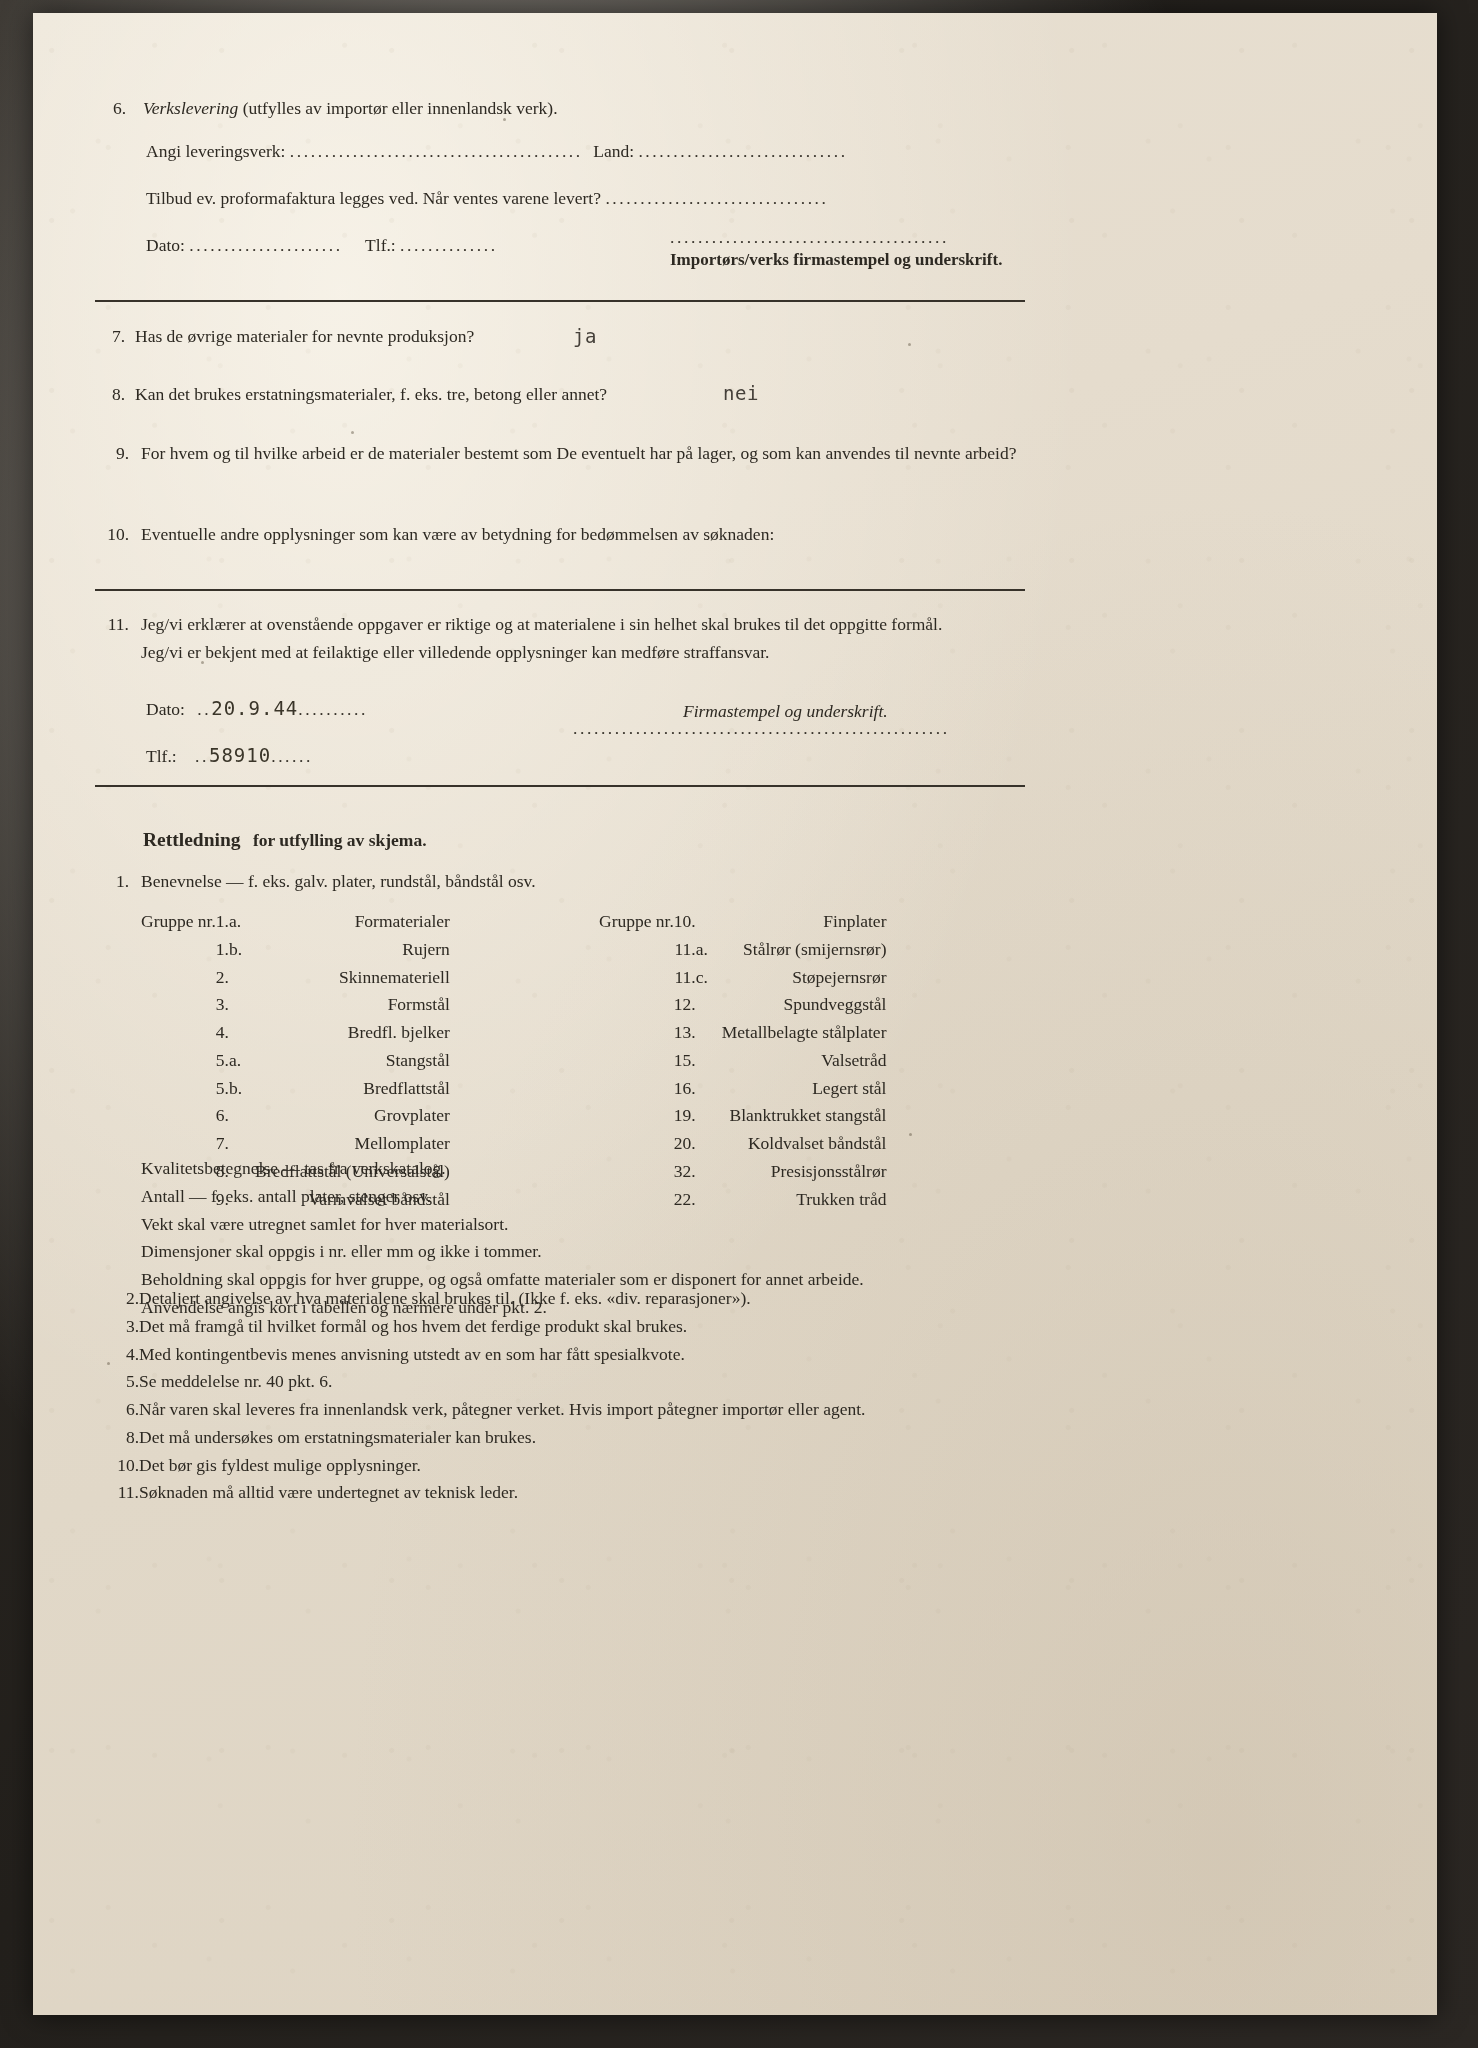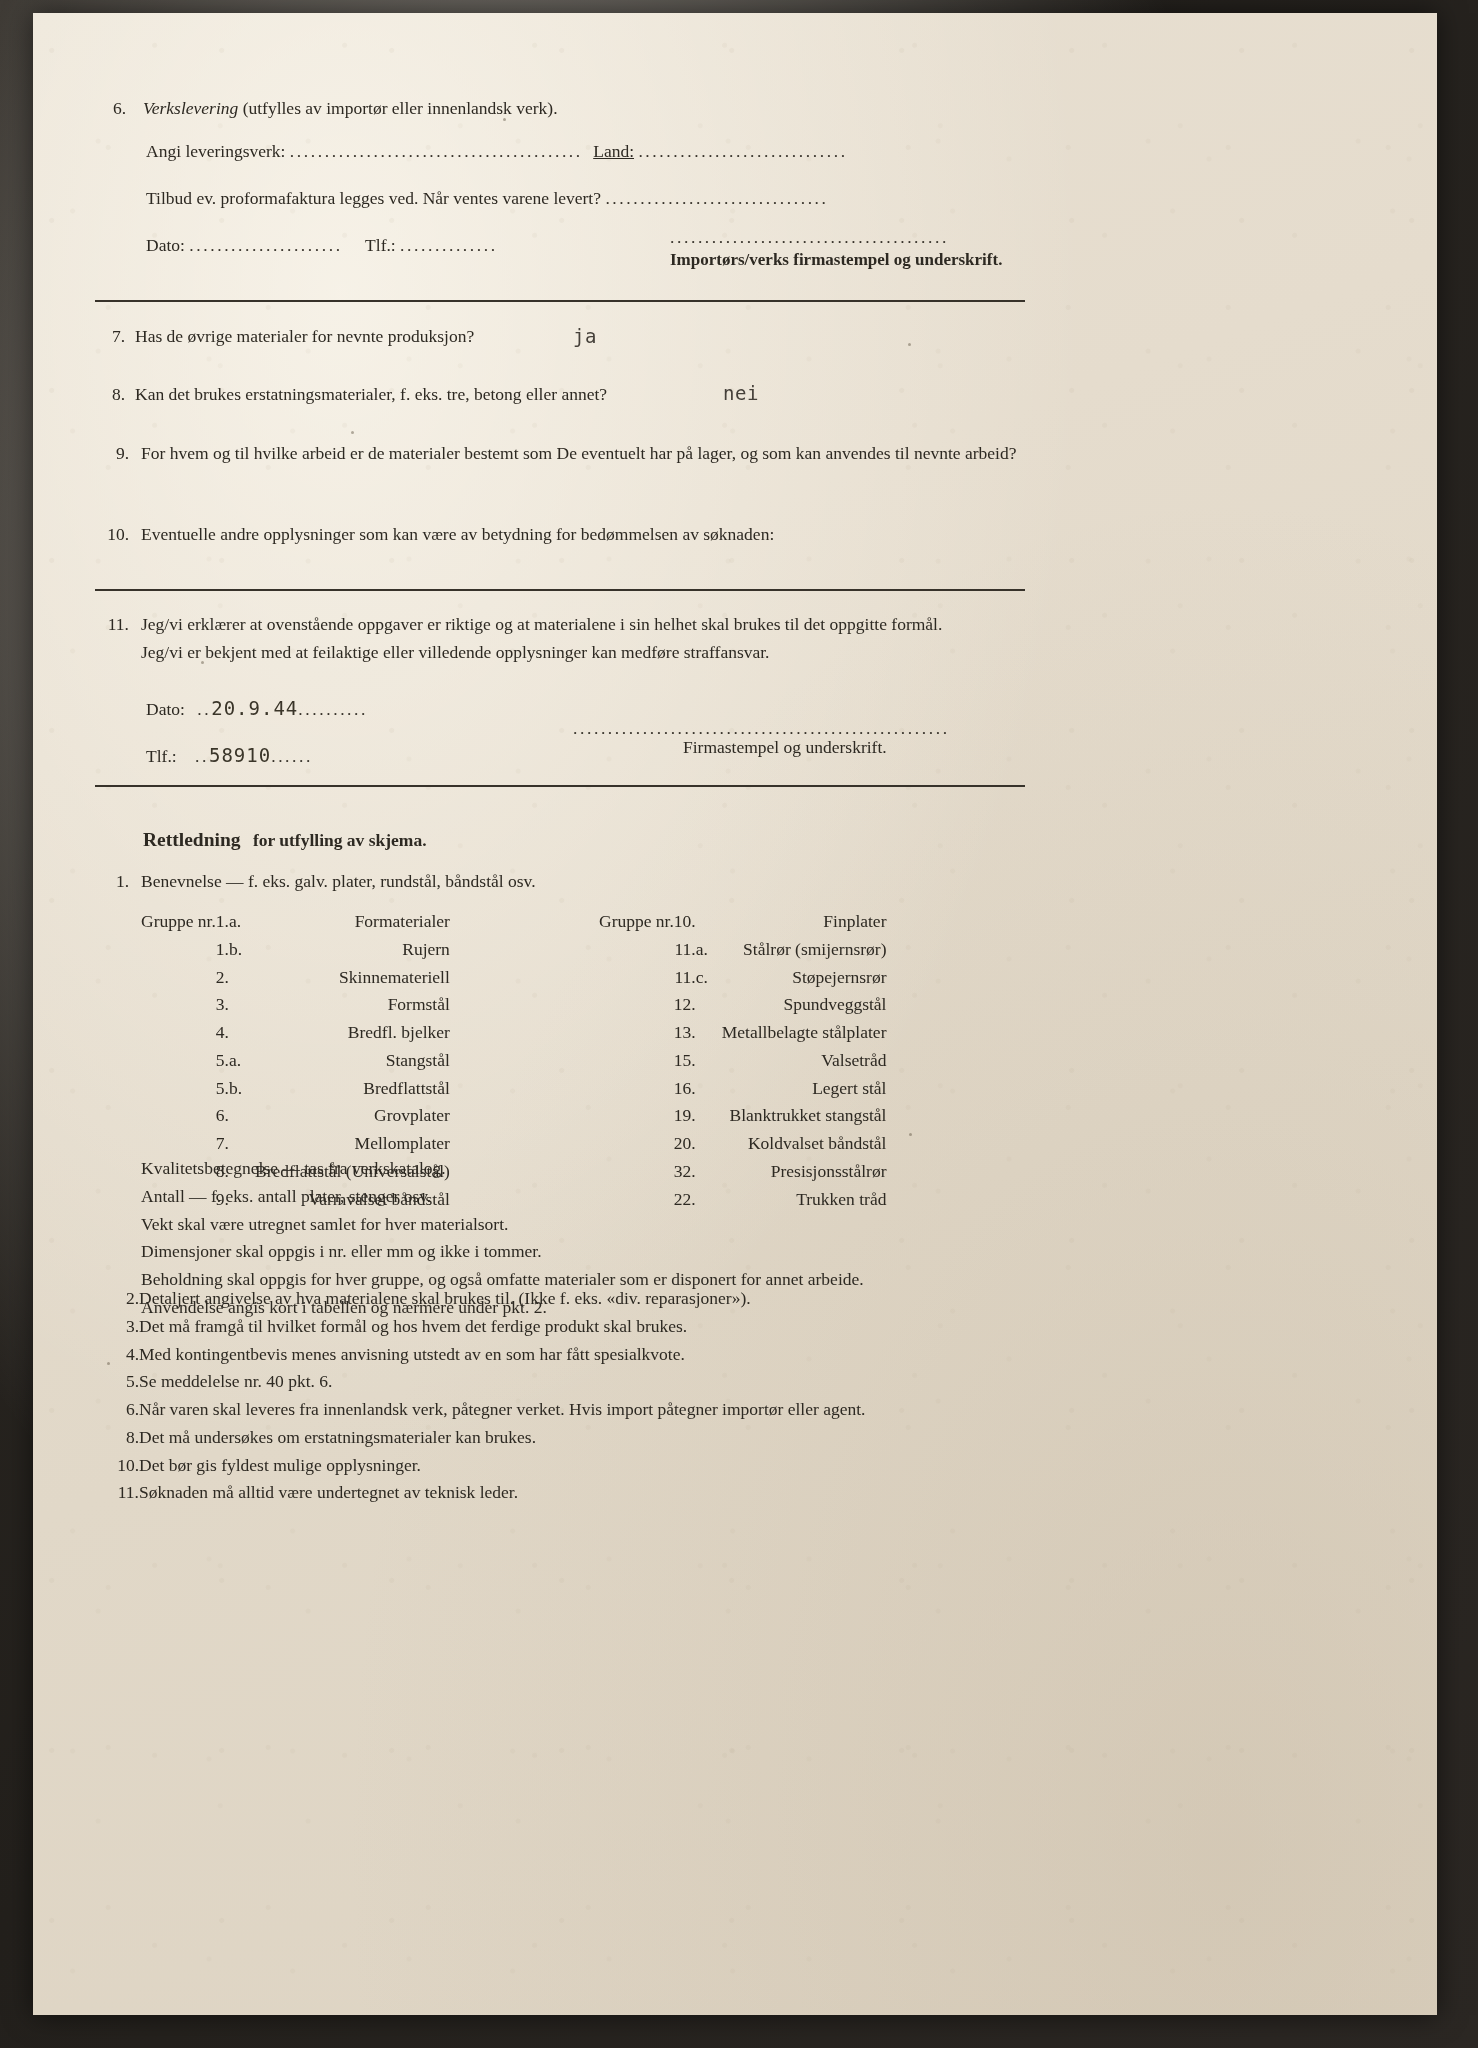--- a/index.html
+++ b/index.html
@@ -144,21 +144,21 @@
         <span>6.</span>
       </div>
       <div class="blk" style="left:110px;top:82px;">
         <span class="ital">Verkslevering</span>
         <span>(utfylles av importør eller innenlandsk verk).</span>
       </div>
 
       <div class="blk" style="left:113px;top:125px;">
         <span>Angi leveringsverk:</span>
         <span class="dots">..........................................</span>
-        <span style="margin-left:6px;text-decoration:underline;">Land:</span>
+        <span style="margin-left:6px;">Land:</span>
         <span class="dots">..............................</span>
       </div>
 
       <div class="blk" style="left:113px;top:172px;">
         <span>Tilbud ev. proformafaktura legges ved.  Når  ventes  varene  levert?</span>
         <span class="dots">................................</span>
       </div>
 
       <div class="blk" style="left:113px;top:219px;">
         <span>Dato:</span>
@@ -226,21 +226,21 @@
       </div>
 
       <div class="blk" style="left:113px;top:728px;">
         <span>Tlf.:</span>
         <span class="dots" style="margin-left:14px;">..</span><span class="hand">58910</span><span class="dots">......</span>
       </div>
 
       <div class="blk" style="left:540px;top:702px;">
         <span class="dots">......................................................</span>
       </div>
-      <div class="blk" style="left:650px;top:721px;">
+      <div class="blk" style="left:650px;top:685px;font-style:italic;">
         <span>Firmastempel og underskrift.</span>
       </div>
 
       <div class="hr" style="left:62px;top:772px;width:930px;"></div>
 
       <div class="blk" style="left:110px;top:812px;">
         <span class="bold" style="font-size:19.5px;">Rettledning</span>
         <span style="margin-left:8px;font-weight:bold;">for  utfylling  av  skjema.</span>
       </div>
 

